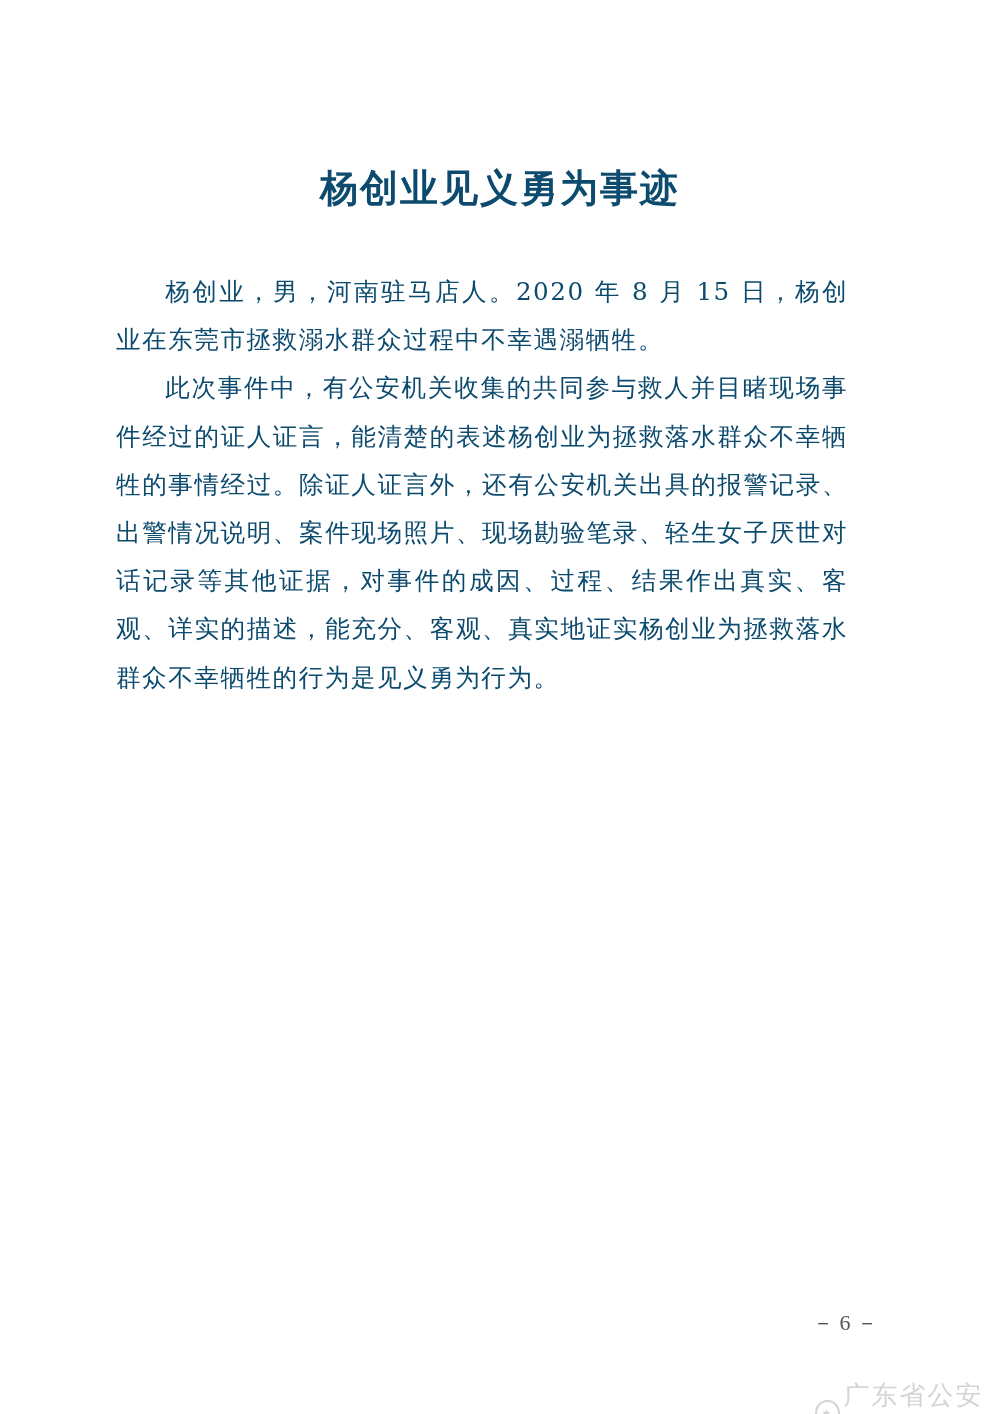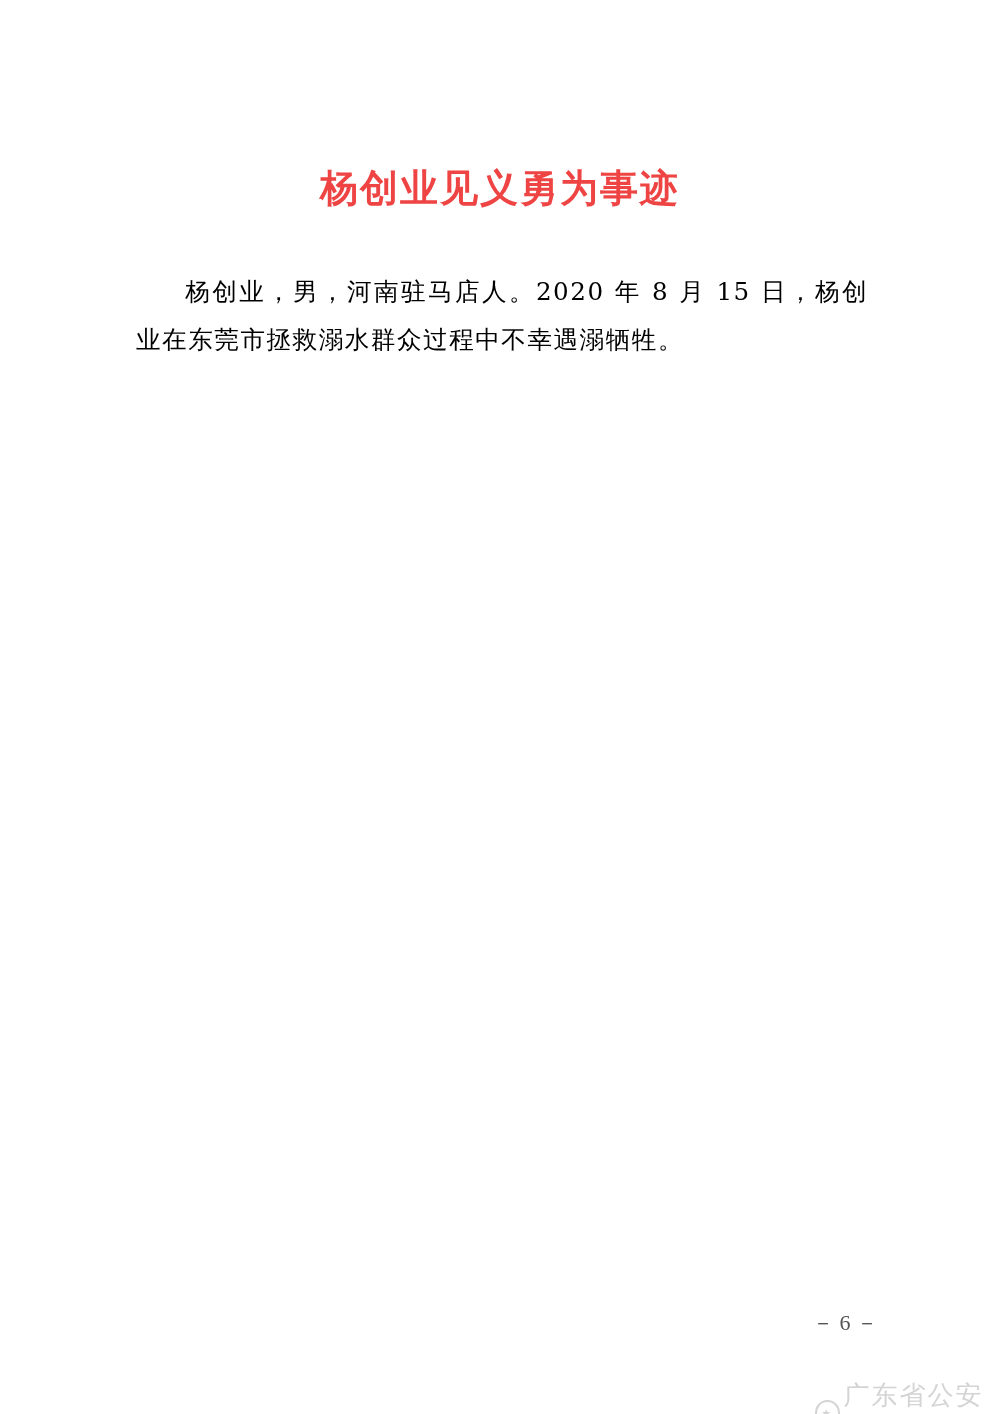--- a/index.html
+++ b/index.html
@@ -2,45 +2,46 @@
 <html><head>
 <meta charset="utf-8">
 <style>
   html, body { margin: 0; padding: 0; }
   body {
     width: 1000px; height: 1414px; background: #ffffff; position: relative; overflow: hidden;
     font-family: "DejaVu Serif", "Liberation Serif", serif; color: #1a1a1a;
   }
   .title {
     position: absolute; top: 163px; left: 0; width: 1000px; text-align: center;
-    font-size: 38px; font-weight: bold; letter-spacing: 2px; color: #ef4444;
+    font-size: 38px; font-weight: bold; letter-spacing: 2px; color: #0c4a6e;
   }
   .body-text {
-    position: absolute; top: 268px; left: 136px; width: 732px;
-    font-size: 24.6px; line-height: 48.2px; text-align: justify; letter-spacing: 1.5px; color: #000000;
+    position: absolute; top: 268px; left: 116px; width: 732px;
+    font-size: 24.6px; line-height: 48.2px; text-align: justify; letter-spacing: 1.5px; color: #0c4a6e;
   }
   .para { margin: 0; text-indent: 2em; }
   .page-num {
     position: absolute; top: 1308px; left: 812px; font-size: 22px; color: #555;
     font-family: "Liberation Serif", serif;
   }
   .watermark {
     position: absolute; top: 1378px; left: 815px; display: flex; align-items: center; gap: 4px;
     color: #d4d4d4; font-family: "DejaVu Sans", sans-serif; font-size: 26px; letter-spacing: 2px;
   }
   .emblem { width: 26px; height: 26px; border: 2px solid #d4d4d4; border-radius: 50%; box-sizing: border-box;
     display:flex; align-items:center; justify-content:center; font-size: 11px; }
 </style>
 </head>
 <body>
 
 <div class="title">杨创业见义勇为事迹</div>
 
 <div class="body-text">
   <p class="para">杨创业，男，河南驻马店人。2020 年 8 月 15 日，杨创业在东莞市拯救溺水群众过程中不幸遇溺牺牲。</p>
+  <p class="para">此次事件中，有公安机关收集的共同参与救人并目睹现场事件经过的证人证言，能清楚的表述杨创业为拯救落水群众不幸牺牲的事情经过。除证人证言外，还有公安机关出具的报警记录、出警情况说明、案件现场照片、现场勘验笔录、轻生女子厌世对话记录等其他证据，对事件的成因、过程、结果作出真实、客观、详实的描述，能充分、客观、真实地证实杨创业为拯救落水群众不幸牺牲的行为是见义勇为行为。</p>
 </div>
 
 <div class="page-num">－ 6 －</div>
 
 <div class="watermark">
   <span class="emblem">★</span>
   <span>广东省公安厅</span>
 </div>
 
 </body></html>

